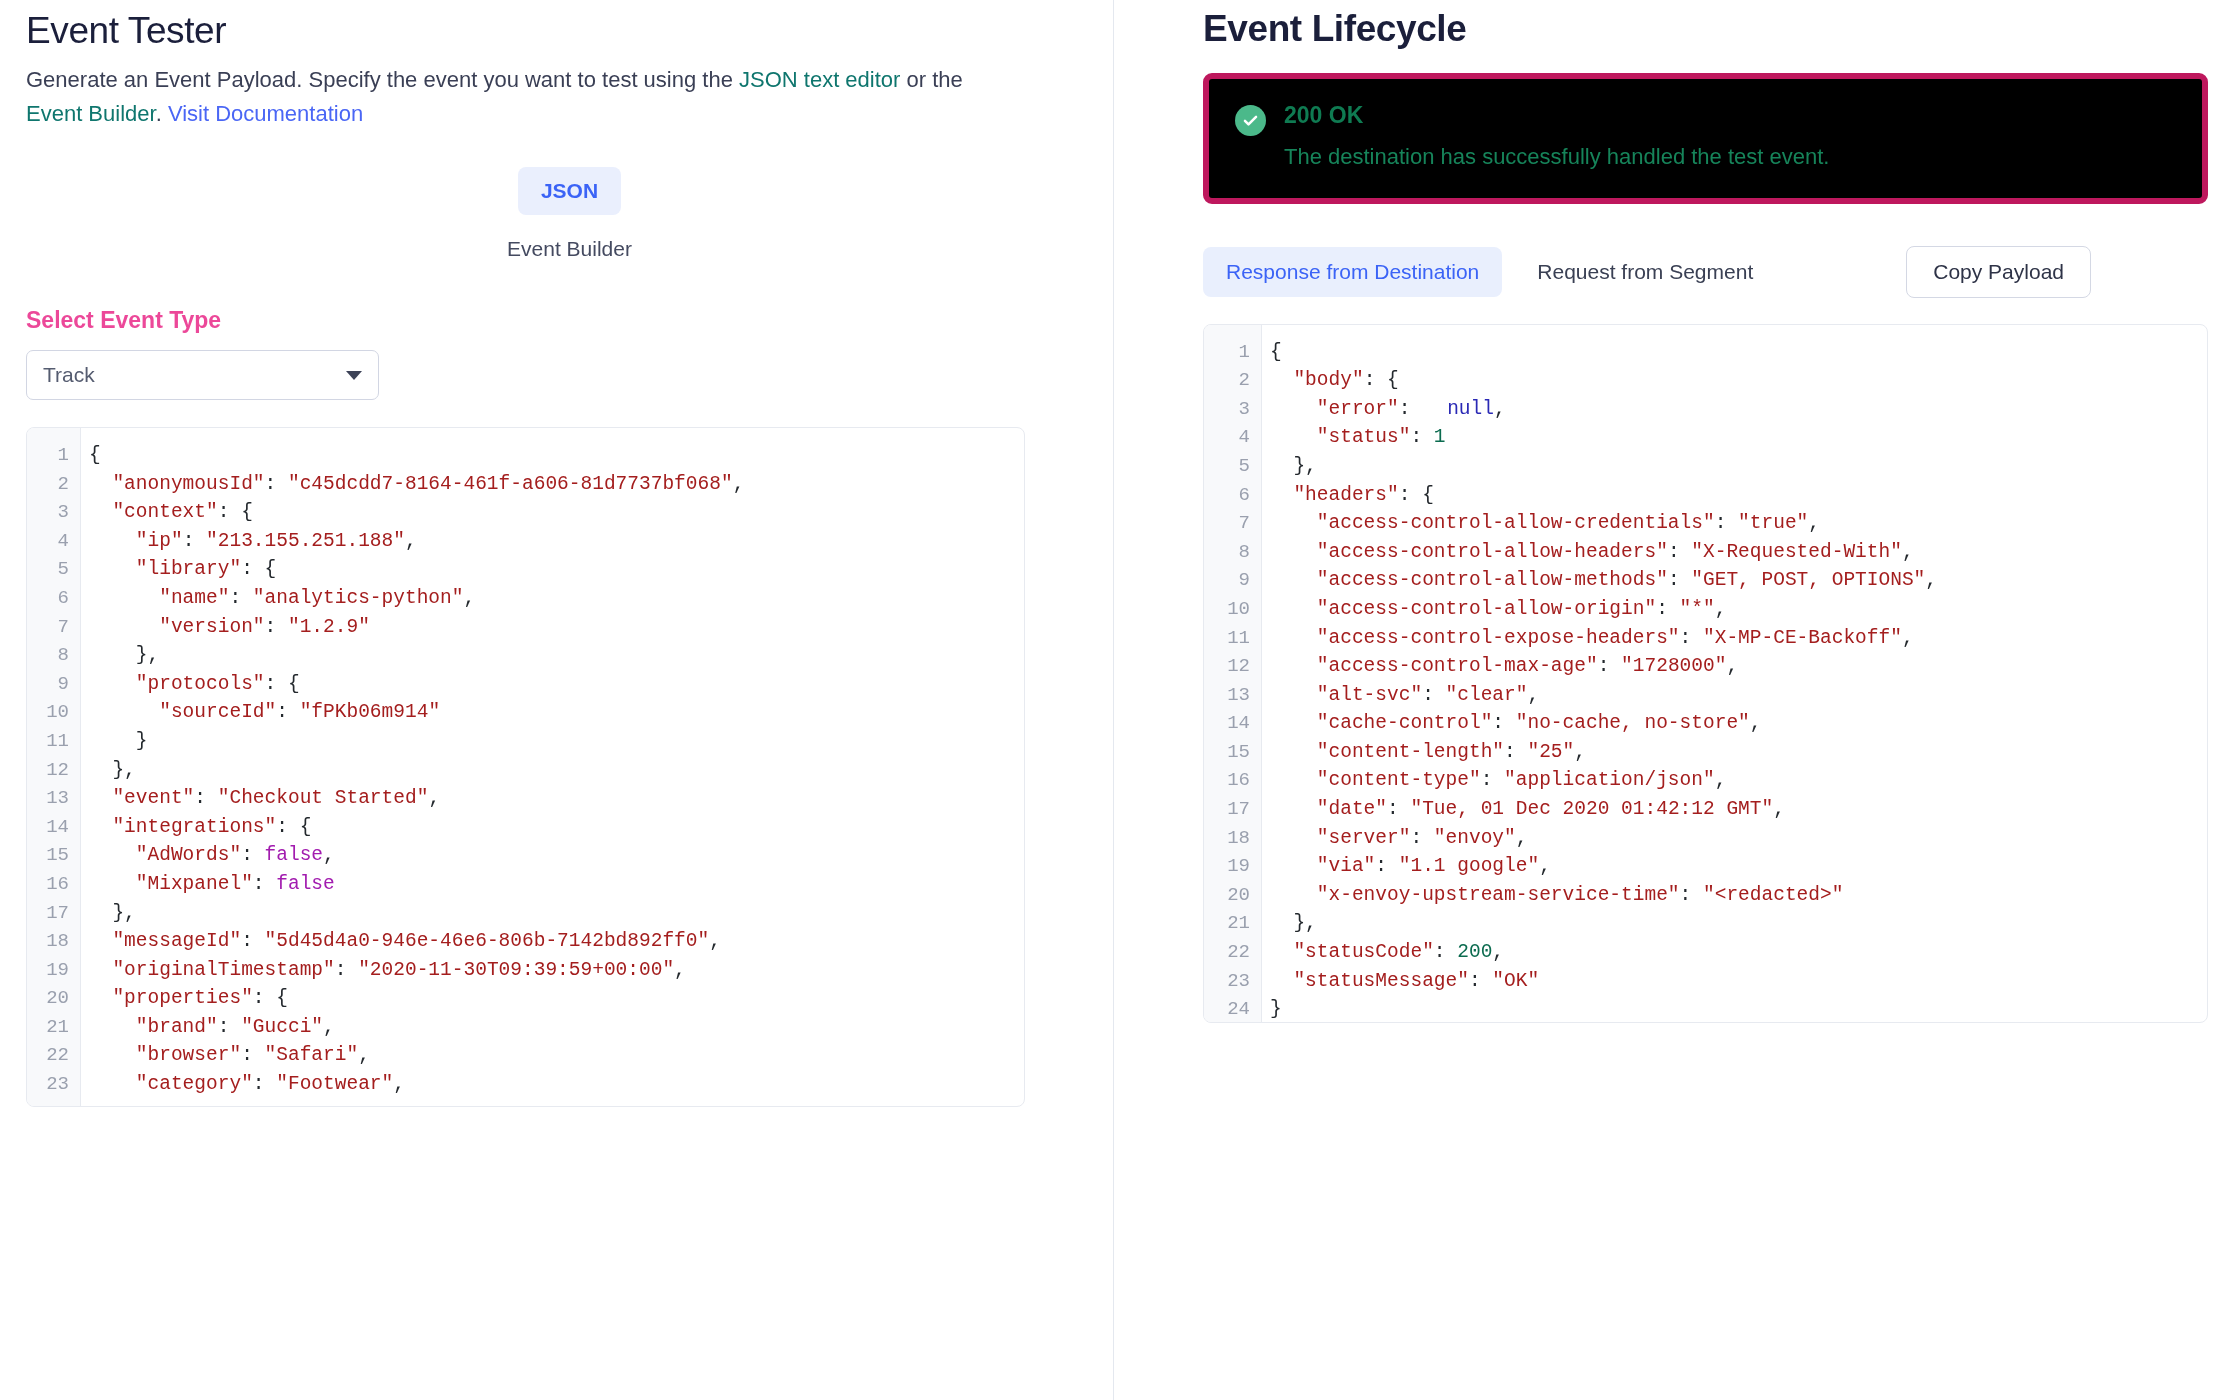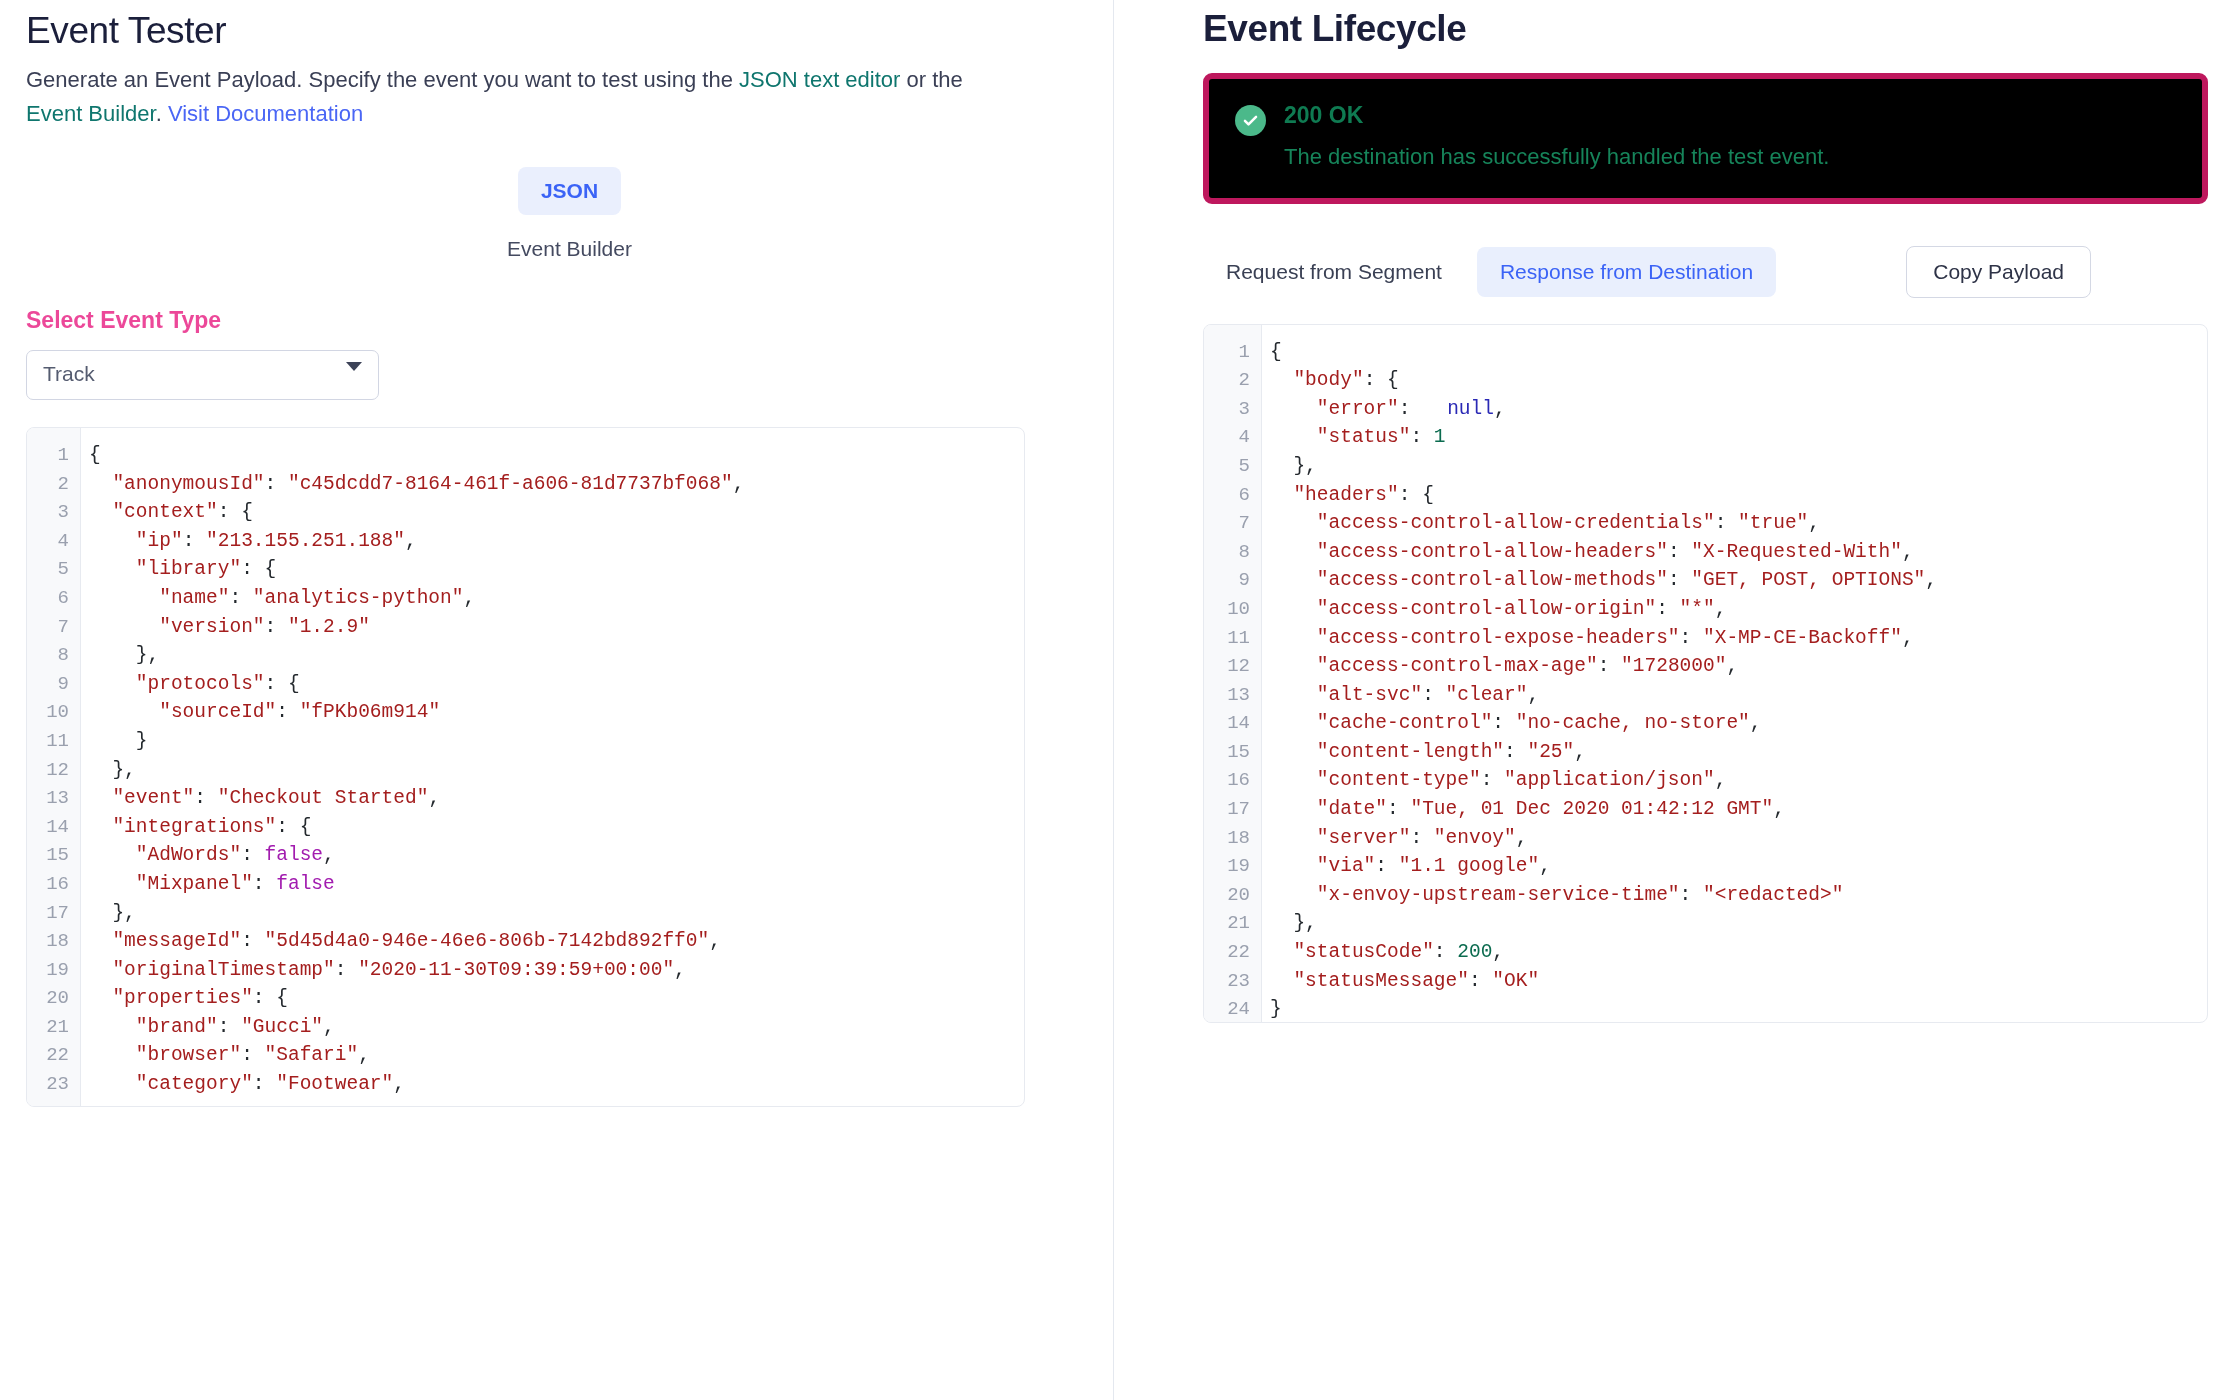--- a/index.html
+++ b/index.html
@@ -83,21 +83,22 @@
     margin-top: 34px;
   }
   .select-wrap {
     margin-top: 16px;
     width: 353px;
     height: 50px;
     border: 1px solid #d2d6e3;
     border-radius: 7px;
     background: #fff;
     display: flex;
-    padding: 11px 16px;
+    align-items: center;
+    padding: 4px 16px;
     position: relative;
     cursor: pointer;
   }
   .select-value {
     font-size: 21px;
     color: #555c70;
     flex: 1;
   }
   .caret {
     width: 0; height: 0;
@@ -315,22 +316,22 @@
             <path d="M5 12.5l4.5 4.5L19 7.5" stroke="#ffffff" stroke-width="3.2" stroke-linecap="round" stroke-linejoin="round"></path>
           </svg>
       </span>
       <div class="alert-body">
         <div class="alert-title">200 OK</div>
         <div class="alert-text">The destination has successfully handled the test event.</div>
       </div>
     </div>
 
     <div class="resp-tabs">
+      <button class="resp-tab active">Response from Destination</button>
       <button class="resp-tab">Request from Segment</button>
-      <button class="resp-tab active">Response from Destination</button>
       <button class="copy-btn">Copy Payload</button>
     </div>
 
     <div class="editor editor-right">
       <div class="gutter" id="right-gutter">
           <div class="ln">1</div>
           <div class="ln">2</div>
           <div class="ln">3</div>
           <div class="ln">4</div>
           <div class="ln">5</div>

